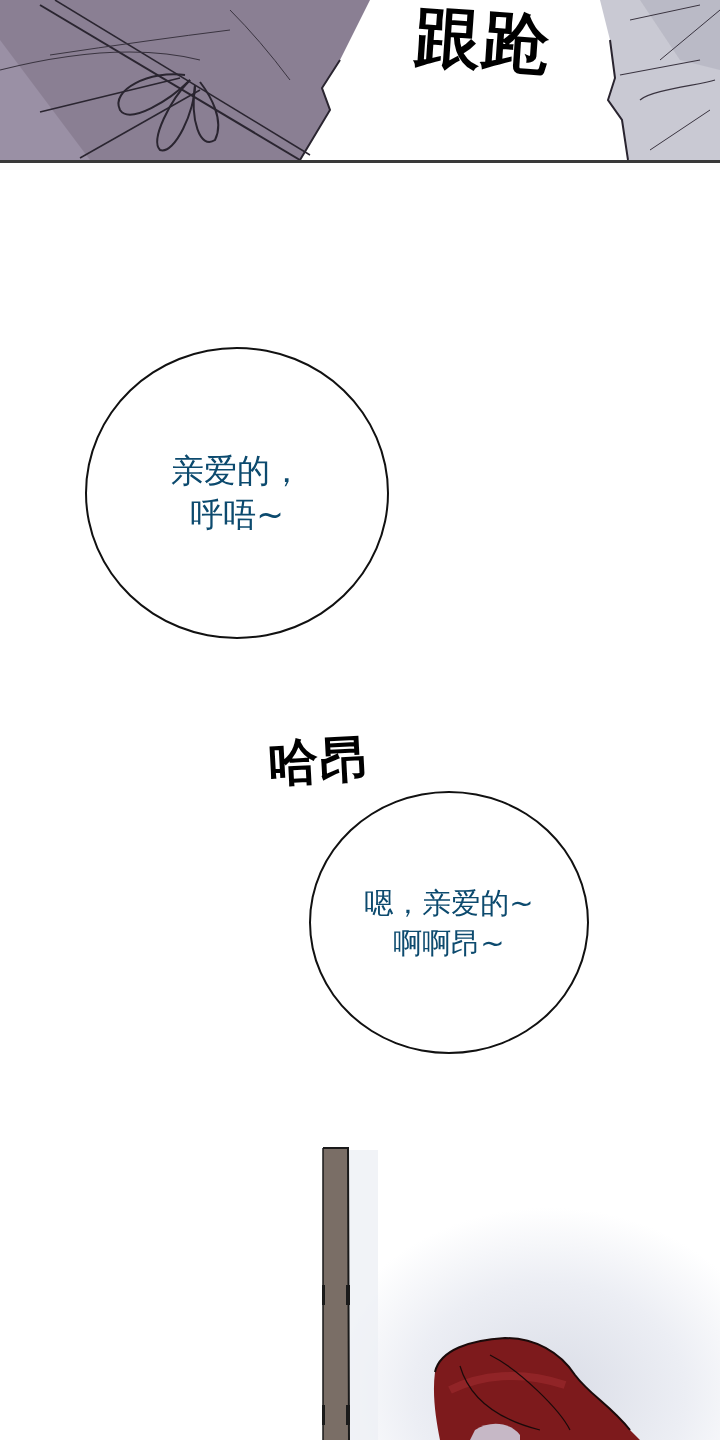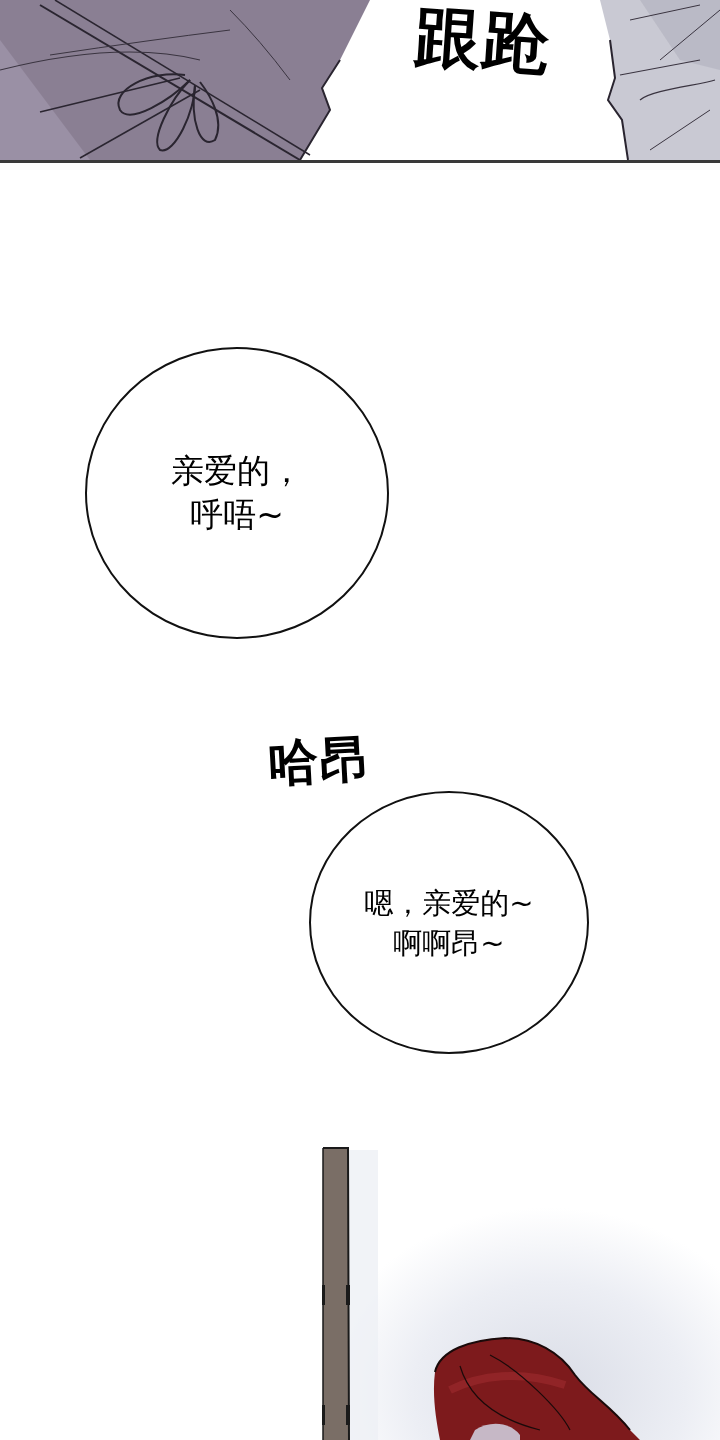--- a/index.html
+++ b/index.html
@@ -25,21 +25,21 @@
     }
     .sfx-mid {
       left: 268px; top: 728px; font-size: 50px; transform: rotate(-3deg);
     }
     .bubble {
       position: absolute; border: 2.5px solid #111; border-radius: 50%;
       background: #fff; display: flex; align-items: center; justify-content: center;
       text-align: center; box-sizing: border-box;
     }
     .bubble-text {
-      font-size: 33px; line-height: 44px; color: #000000; white-space: pre-line;
+      font-size: 33px; line-height: 44px; color: #0c4a6e; white-space: pre-line;
       font-family: "DejaVu Sans", sans-serif;
     }
     .bubble-1 { left: 85px; top: 347px; width: 304px; height: 292px; }
     .bubble-2 { left: 309px; top: 791px; width: 280px; height: 263px; }
     .bubble-2 .bubble-text { font-size: 29px; line-height: 40px; }
     .panel-bottom {
       position: absolute; left: 0; top: 1130px; width: 720px; height: 310px; overflow: hidden;
       background: #ffffff;
     }
     .panel-bottom svg { position: absolute; left: 0; top: 0; }

